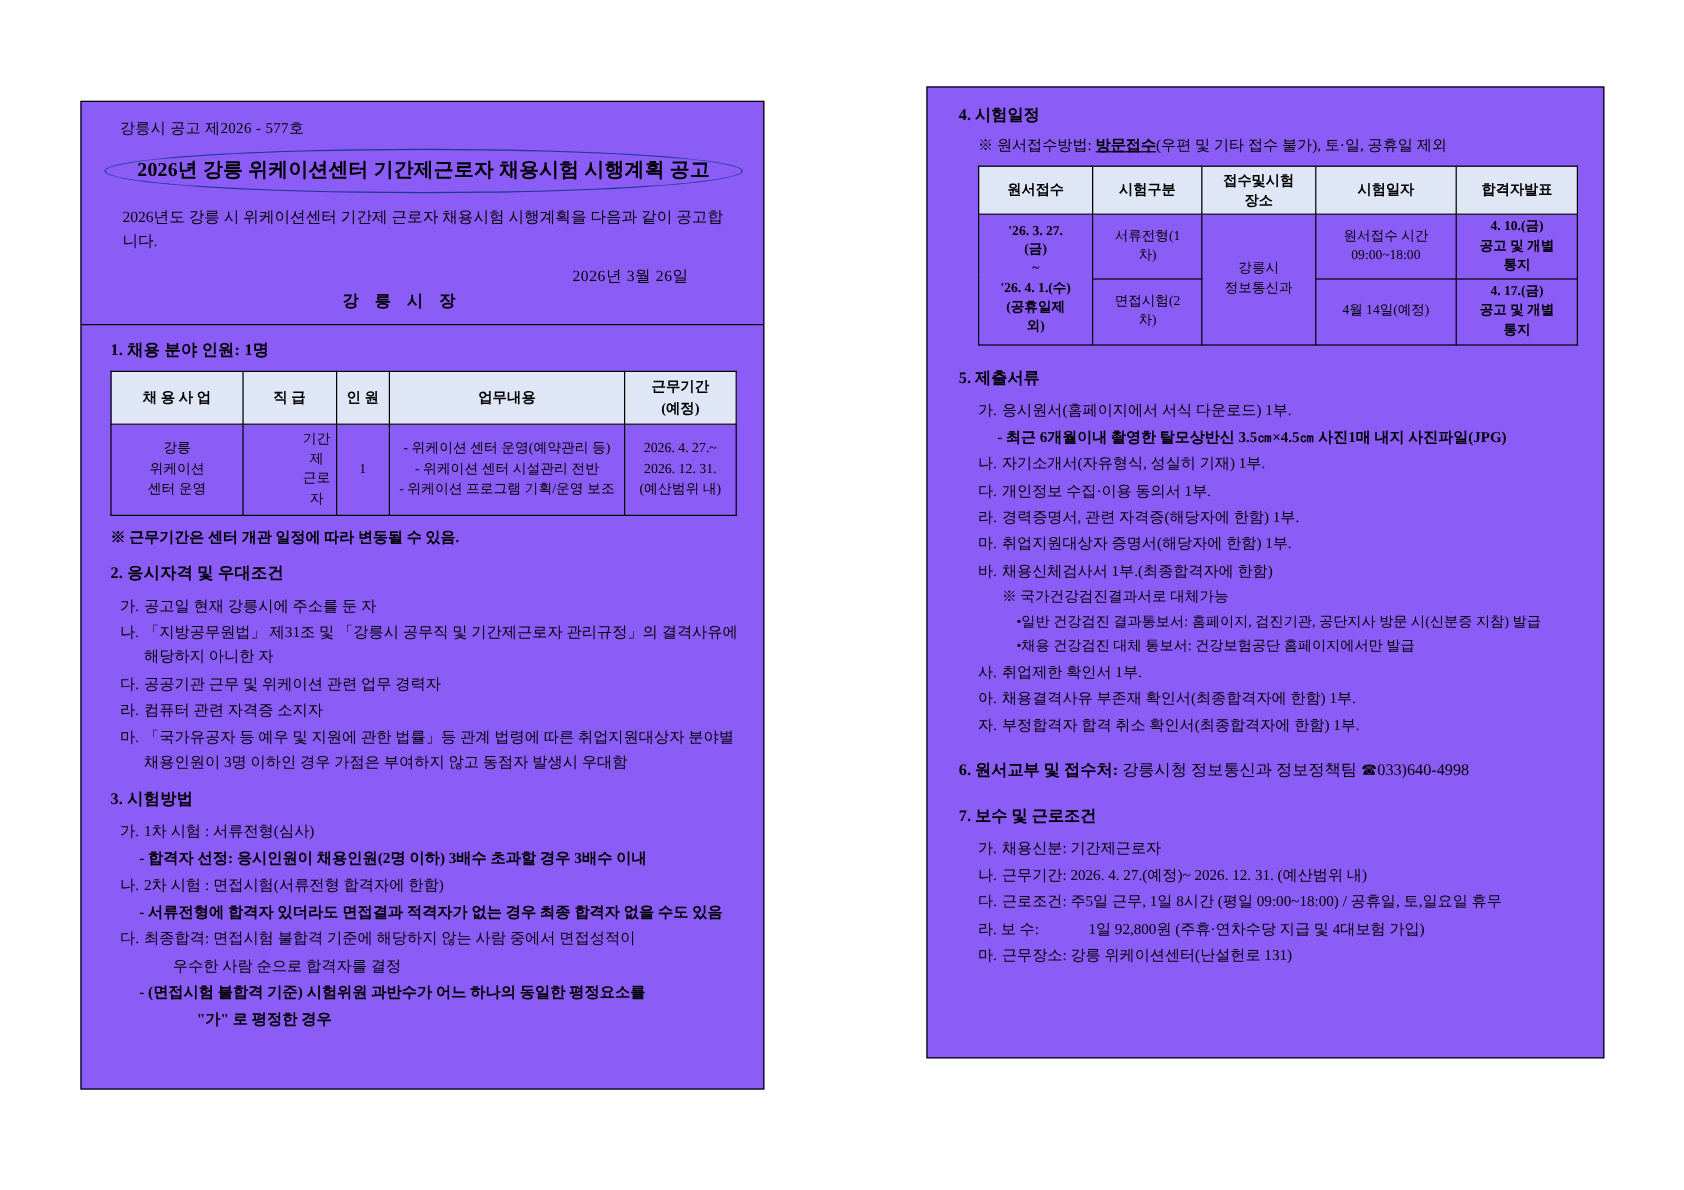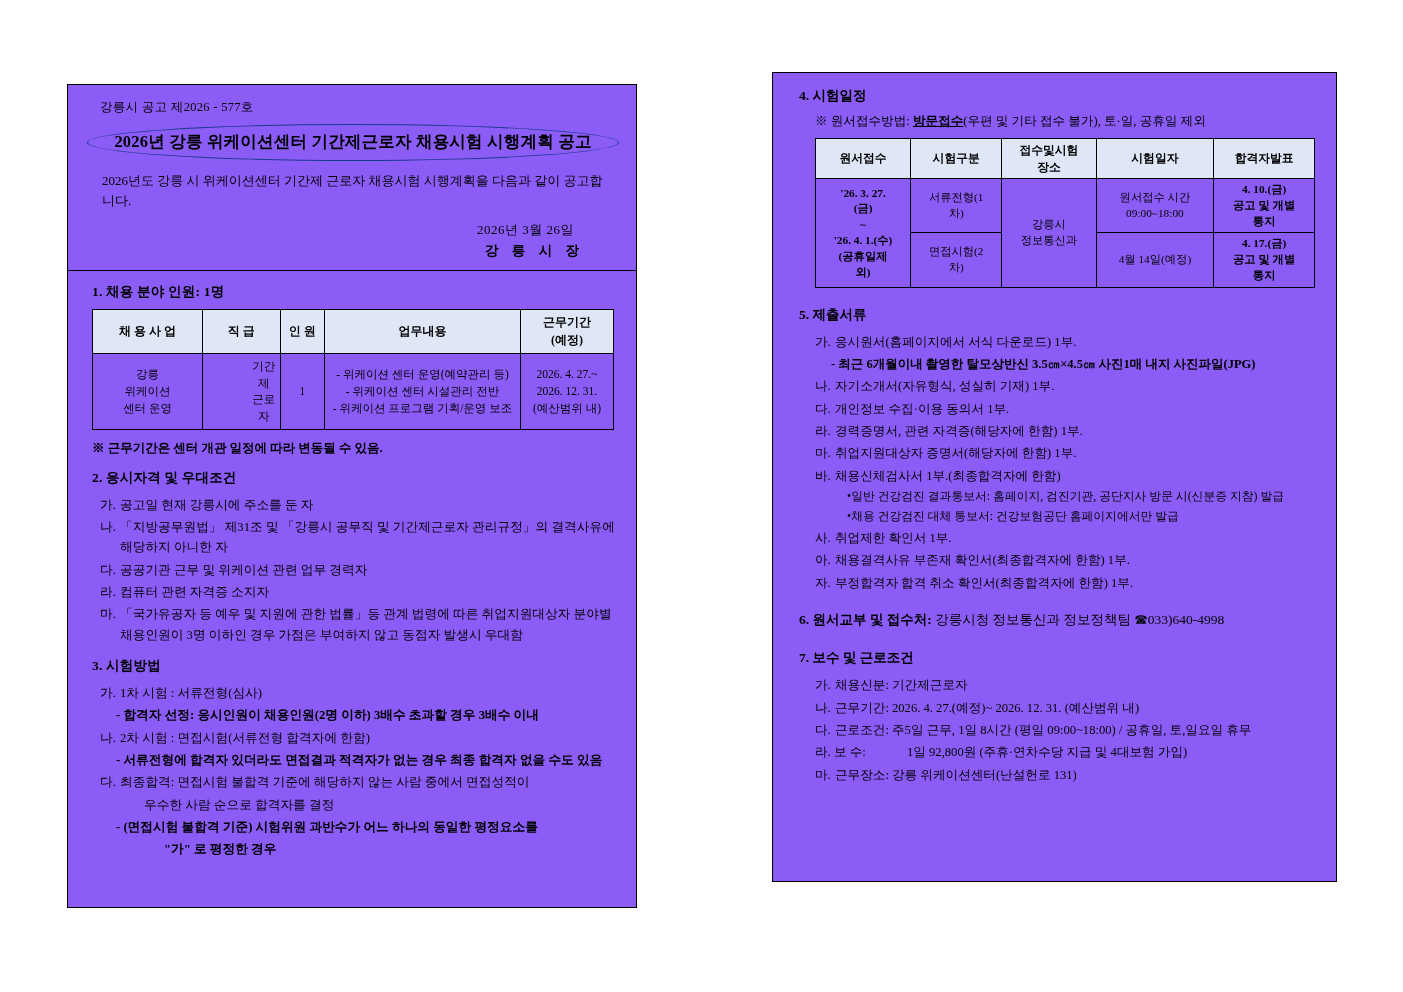--- a/index.html
+++ b/index.html
@@ -61,21 +61,21 @@
     text-indent: 0;
   }
   .date-line {
     text-align: right;
     font-size: 13px;
     margin-top: 10px;
     padding-right: 46px;
     letter-spacing: 0.5px;
   }
   .org-line {
-    text-align: right;
+    text-align: center;
     font-size: 13.5px;
     font-weight: bold;
     margin-top: 3px;
     padding-right: 36px;
     letter-spacing: 5px;
   }
   .rule {
     border-top: 1px solid #000;
     margin: 10px -16px 0 -18px;
   }
@@ -346,20 +346,21 @@
     <span>경력증명서, 관련 자격증(해당자에 한함) 1부.</span>
   </div>
   <div class="r-item">
     <span class="lbl">마.</span>
     <span>취업지원대상자 증명서(해당자에 한함) 1부.</span>
   </div>
   <div class="r-item">
     <span class="lbl">바.</span>
     <span>채용신체검사서 1부.(최종합격자에 한함)</span>
   </div>
+  <div class="r-star">※ 국가건강검진결과서로 대체가능</div>
   <div class="r-bullet">•일반 건강검진 결과통보서: 홈페이지, 검진기관, 공단지사 방문 시(신분증 지참) 발급</div>
   <div class="r-bullet">•채용 건강검진 대체 통보서: 건강보험공단 홈페이지에서만 발급</div>
   <div class="r-item">
     <span class="lbl">사.</span>
     <span>취업제한 확인서 1부.</span>
   </div>
   <div class="r-item">
     <span class="lbl">아.</span>
     <span>채용결격사유 부존재 확인서(최종합격자에 한함) 1부.</span>
   </div>

